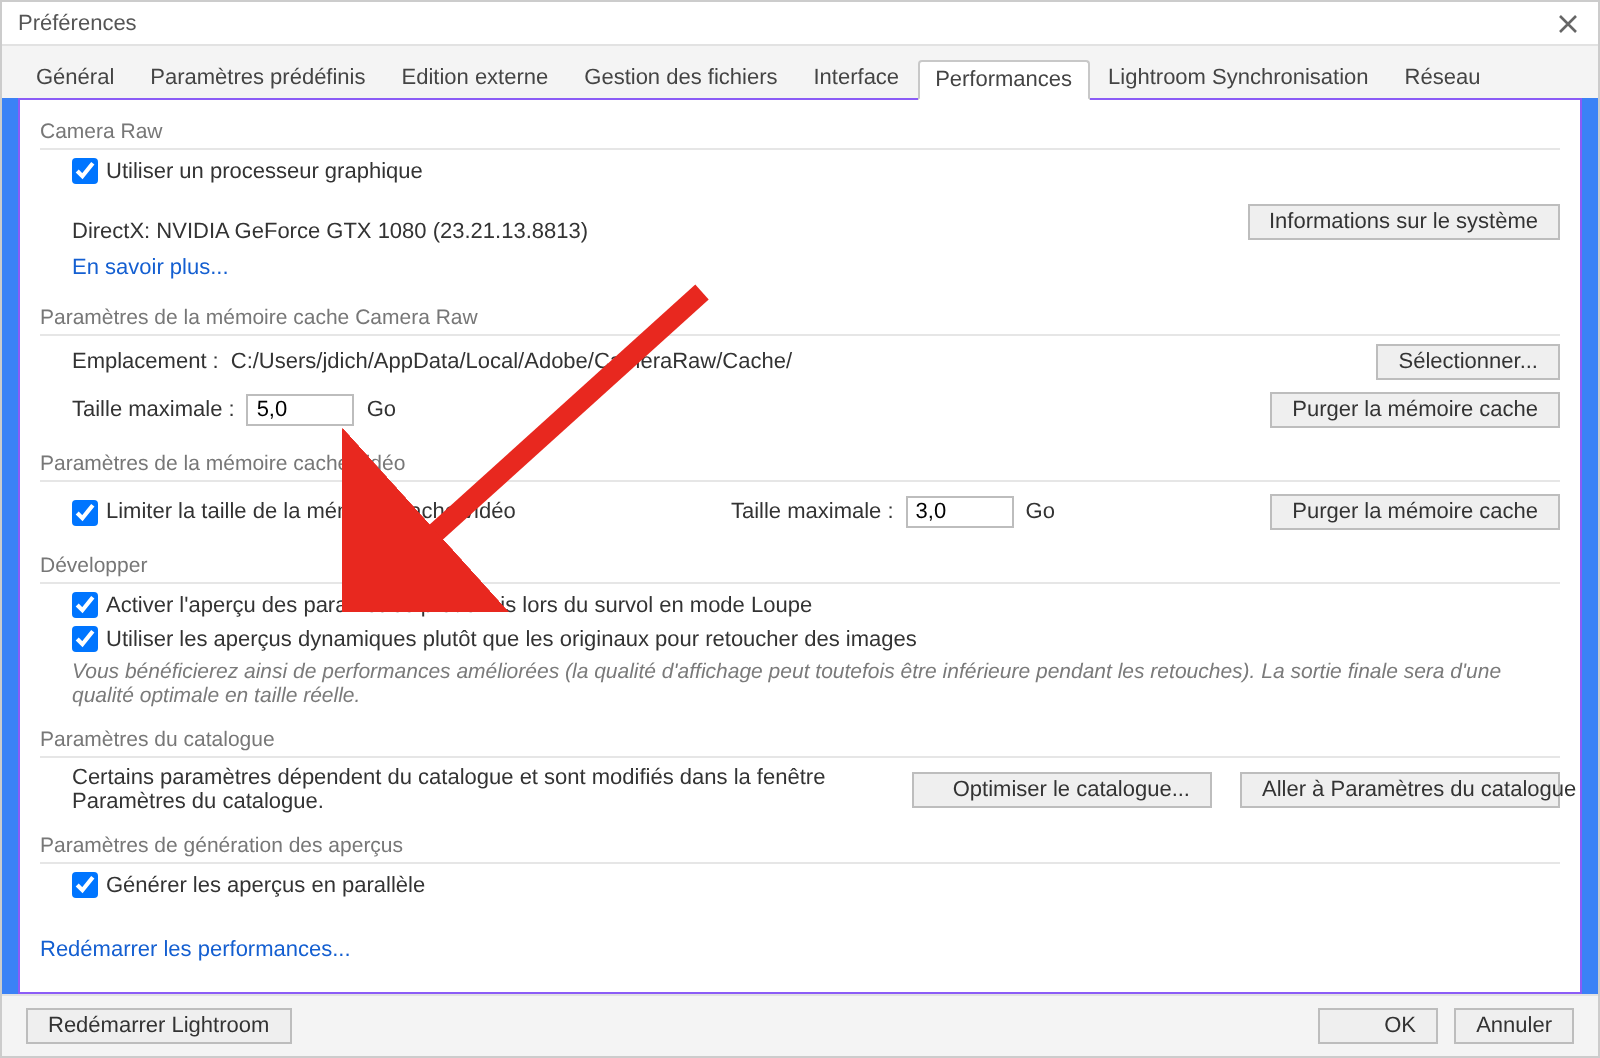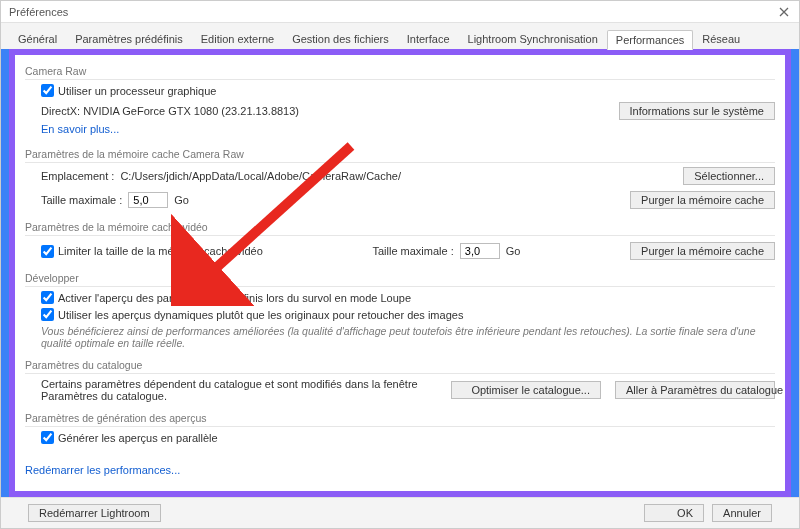--- a/index.html
+++ b/index.html
@@ -6,34 +6,34 @@
   html,body { margin:0; padding:0; font-family: "Segoe UI", Tahoma, sans-serif; font-size:11px; color:#333; background:#fff; }
   .window { width:800px; height:529px; border:1px solid #ccc; display:flex; flex-direction:column; background:#3b82f6; position:relative; }
   .titlebar { display:flex; align-items:center; justify-content:space-between; height:22px; padding:0 6px 0 8px; background:#fff; border-bottom:1px solid #e2e2e2; }
   .titlebar .title { font-size:11px; color:#555; }
   .titlebar .close { width:18px; height:18px; display:flex; align-items:center; justify-content:center; color:#666; }
 
   .tabs { display:flex; gap:0; padding:6px 8px 0 8px; background:#f4f4f4; font-size:11px; }
   .tab { padding:3px 8px; border:1px solid transparent; color:#444; cursor:default; }
   .tab.active { background:#fff; border:1px solid #c8c8c8; border-bottom:1px solid #fff; border-radius:2px 2px 0 0; position:relative; top:1px; }
 
-  .content { flex:1; overflow:auto; background:#fff; margin:0 8px 0 8px; border:6px solid #8b5cf6; padding:6px 10px 6px 10px; }
+  .content { flex:1; overflow:auto; background:#fff; margin:0 8px 0 8px; border:1px solid #8b5cf6; padding:6px 10px 6px 10px; }
   .group-title { color:#777; font-size:10.5px; margin:4px 0 2px 0; }
   .group { border-top:1px solid #e6e6e6; padding:4px 0 6px 0; }
   .row { display:flex; align-items:center; gap:6px; margin:3px 0; }
   .indent { margin-left:16px; }
   .btn { background:#efefef; border:1px solid #bdbdbd; padding:2px 10px; font-size:11px; color:#333; cursor:default; white-space:nowrap;text-align:right; }
-  .textfield { border:1px solid #bdbdbd; background:#fff; padding:1px 4px; font-size:11px; width:40px; }
+  .textfield { border:1px solid #bdbdbd; background:#fff; padding:1px 4px; font-size:11px; width:54px; }
   label.cb { display:flex; align-items:center; gap:4px; }
   input[type=checkbox] { margin:0; }
   .link { color:#145fd1; cursor:pointer; }
   .muted { color:#7a7a7a; font-style:italic; font-size:10.5px; }
   .between { display:flex; justify-content:space-between; align-items:center; gap:10px; }
 
-  .footer { display:flex; align-items:center; padding:6px 27px; gap:8px; background:#f4f4f4; border-top:1px solid #e2e2e2; }
+  .footer { display:flex; align-items:center; padding:6px 12px; gap:8px; background:#f4f4f4; border-top:1px solid #e2e2e2; }
   .footer .spacer { flex:1; }
 
   .arrow { position:absolute; pointer-events:none; }
 </style>
 </head>
 <body>
 
 <div class="window">
 
   <div class="titlebar">
@@ -44,36 +44,36 @@
         </svg>
     </span>
   </div>
 
   <div class="tabs">
     <div class="tab">Général</div>
     <div class="tab">Paramètres prédéfinis</div>
     <div class="tab">Edition externe</div>
     <div class="tab">Gestion des fichiers</div>
     <div class="tab">Interface</div>
+    <div class="tab active">Performances</div>
     <div class="tab">Lightroom Synchronisation</div>
-    <div class="tab active">Performances</div>
     <div class="tab">Réseau</div>
   </div>
 
   <div class="content">
 
     <div class="group-title">Camera Raw</div>
     <div class="group">
       <div class="between">
         <div class="indent">
           <label class="cb">
             <input type="checkbox" checked="" style="">
             <span>Utiliser un processeur graphique</span>
           </label>
-          <div class="row" style="margin-top:8px;align-items:flex-end;">
+          <div class="row" style="margin-top:18px;align-items:flex-end;">
             <span>DirectX: NVIDIA GeForce GTX 1080 (23.21.13.8813)</span>
           </div>
           <div class="row" style="margin-top:6px;">
             <span class="link">En savoir plus...</span>
           </div>
         </div>
         <button class="btn">Informations sur le système</button>
       </div>
     </div>
 

